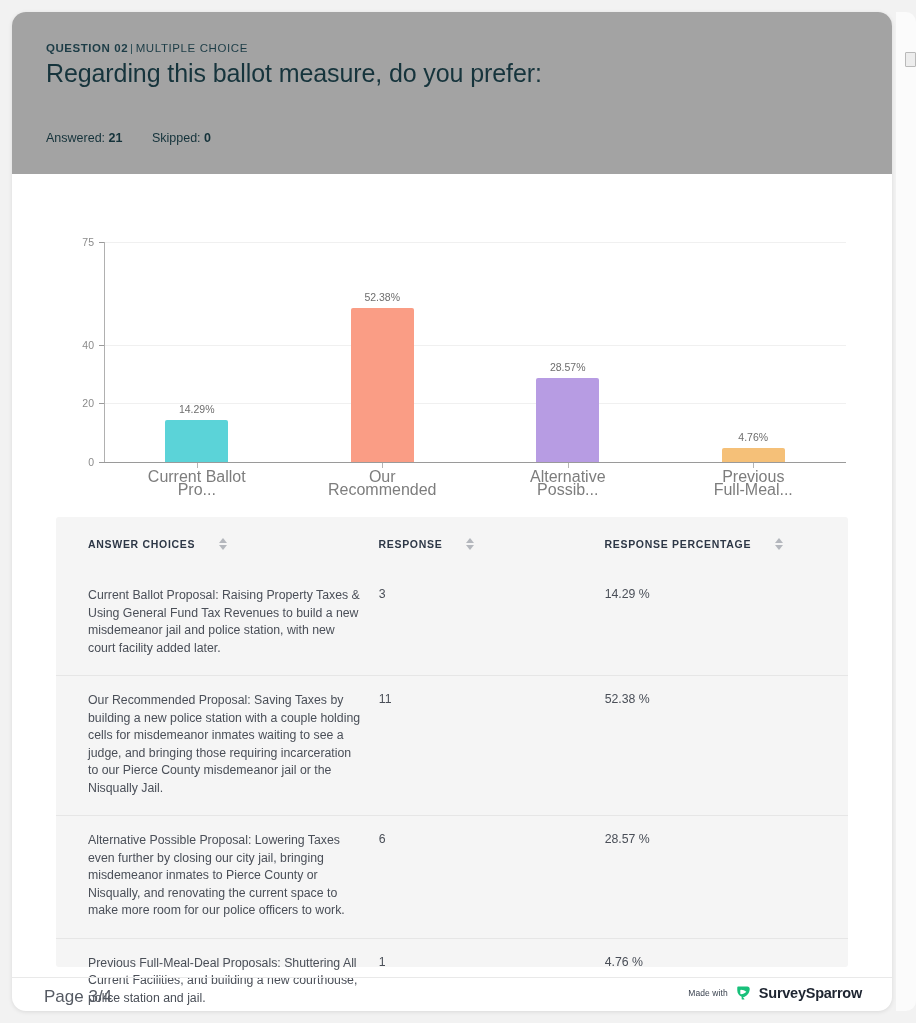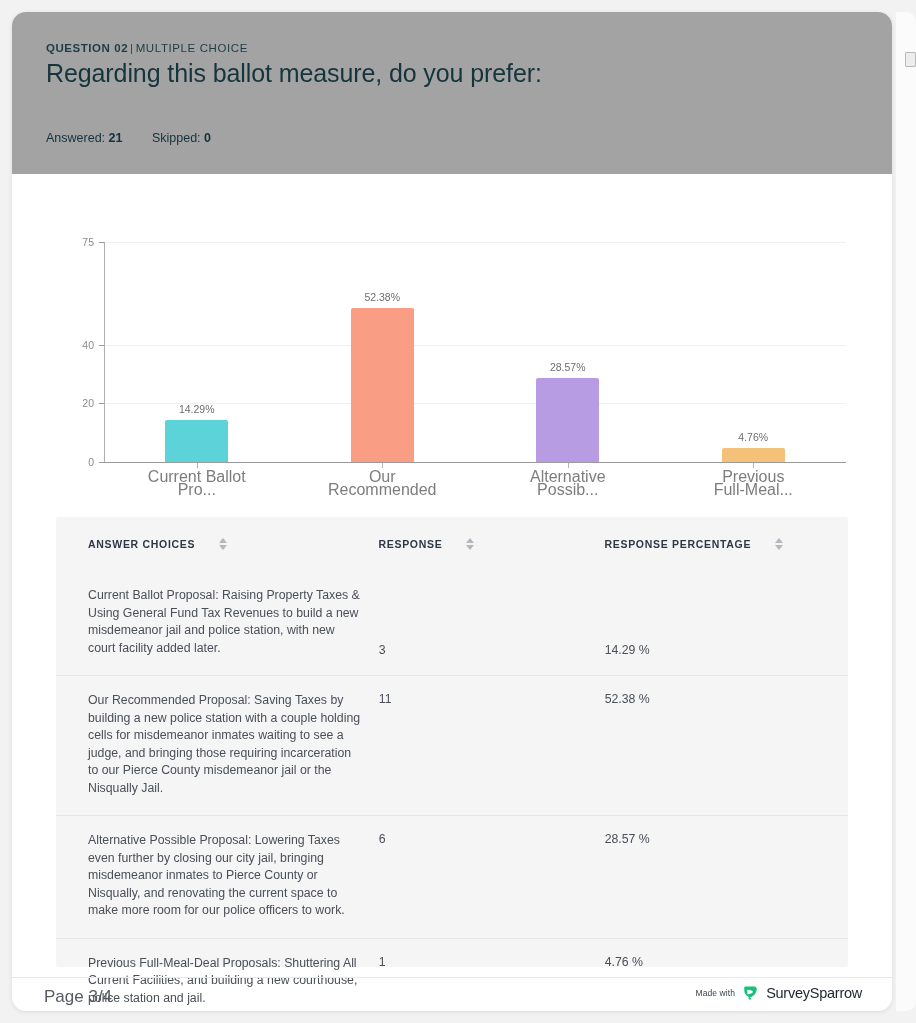--- a/index.html
+++ b/index.html
@@ -219,21 +219,21 @@
   }
   .sort-icon i.up { border-bottom: 5px solid #b4b7bd; }
   .sort-icon i.down { border-top: 5px solid #b4b7bd; }
 
   .tbl-row {
     display: flex;
     padding: 16px 32px 18px 32px;
     box-sizing: border-box;
     border-top: 1px solid #e6e6e6;
   }
-  .tbl-row:first-of-type { border-top: none; align-items: flex-end; }
+  .tbl-row:first-of-type { border-top: none; }
   .cell-choice {
     width: 302px;
     font-size: 12.3px;
     line-height: 17.5px;
     color: #4a4f58;
     padding-right: 18px;
     box-sizing: border-box;
   }
   .cell-responses {
     width: 235px;
@@ -274,21 +274,21 @@
     font-size: 8.5px;
     color: #3b4350;
     letter-spacing: 0.1px;
   }
   .brand-mark {
     width: 17px; height: 17px;
     display: inline-block;
   }
   .brand-name {
     font-size: 14.5px;
-    font-weight: 400;
+    font-weight: 700;
     color: #1d2430;
     letter-spacing: -0.25px;
   }
 </style>
 </head>
 <body>
 
 <div class="right-sliver"></div>
 <div class="right-sliver-icon"></div>
 

